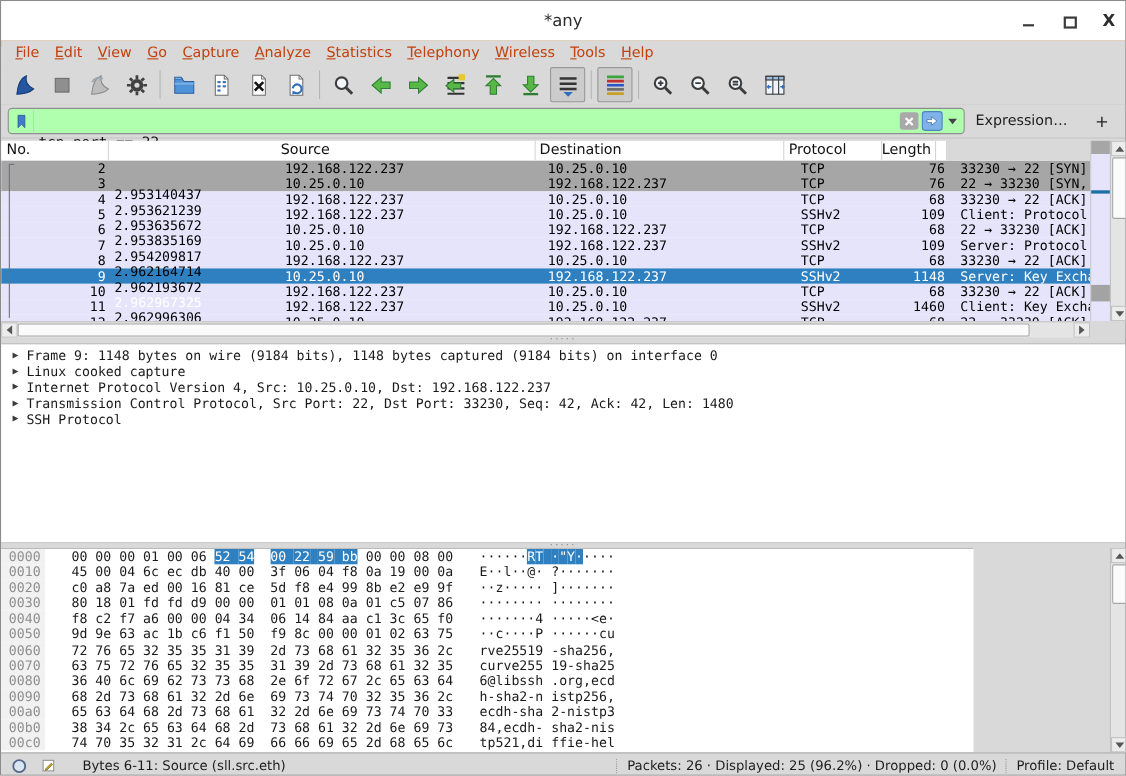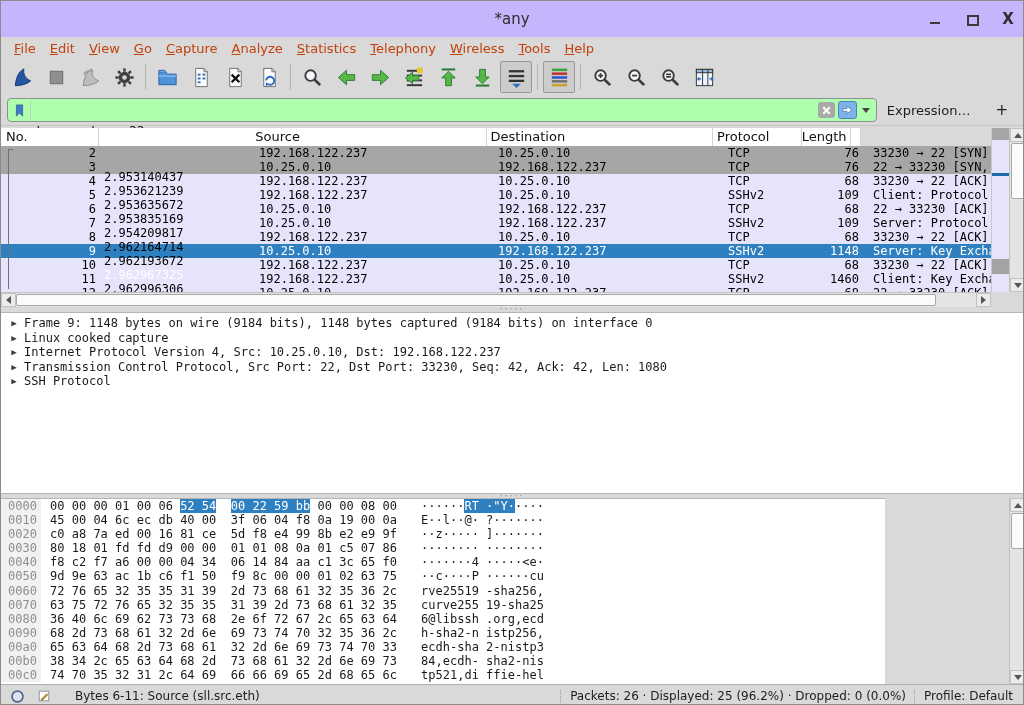--- a/index.html
+++ b/index.html
@@ -1,20 +1,20 @@
 <!DOCTYPE html>
 <html><head>
 <meta charset="utf-8">
 <style>
   html,body{margin:0;padding:0;background:#bfbfbf;}
   .window{position:relative;width:1024px;height:705px;background:#d9d9d9;
     font-family:"DejaVu Sans",sans-serif;color:#1a1a1a;overflow:hidden;
     box-sizing:border-box;border:1px solid #8b8b8b;}
   
-  .titlebar{position:absolute;left:0;right:0;top:0;height:36px;background:#c4b5fd;
+  .titlebar{position:absolute;left:0;right:0;top:0;height:36px;background:#ffffff;
     border-bottom:5px solid #a16207;}
   .title{position:absolute;left:0;right:0;top:9px;text-align:center;font-size:15px;color:#2d2d2d;}
   .winbtns{position:absolute;right:8px;top:0;height:36px;display:flex;align-items:center;gap:22px;}
   .wbtn{width:14px;height:14px;position:relative;cursor:default;}
   .wbtn.min::after{content:"";position:absolute;left:1px;bottom:2px;width:10px;height:2px;background:#3a3a3a;}
   .wbtn.max::after{content:"";position:absolute;left:2px;top:3px;width:8px;height:7px;border:2px solid #3a3a3a;}
   .wbtn.close{font-size:15px;line-height:14px;color:#2d2d2d;font-weight:bold;text-align:center;}
   
   .menubar{position:absolute;left:0;right:0;top:36px;height:22px;background:#d9d9d9;
     display:flex;align-items:center;padding-left:6px;font-size:13px;}
@@ -96,21 +96,21 @@
     font-family:"DejaVu Sans Mono",monospace;font-size:12px;padding-top:3px;overflow:hidden;}
   .drow{height:14.6px;line-height:14.6px;white-space:nowrap;display:flex;}
   .dtri{width:14px;text-align:center;color:#3c3c3c;font-size:9px;padding-left:6px;}
   .dtext{padding-left:3px;}
   
   .hexpane{position:absolute;left:0;top:497px;width:884px;height:186px;background:#ffffff;
     border-top:1px solid #b5b5b5;box-sizing:border-box;overflow:hidden;
     font-family:"DejaVu Sans Mono",monospace;font-size:12px;}
   .hexrow{height:14.1px;line-height:14.1px;white-space:pre;display:flex;}
   .hoff{width:40px;background:#f1f1f1;color:#8e8e8e;padding-left:7px;box-sizing:border-box;}
-  .hbytes{margin-left:9px;}
+  .hbytes{margin-left:24px;}
   .hascii{margin-left:24px;}
   .hl{background:#2f80c0;color:#fff;}
   
   .statusbar{position:absolute;left:0;right:0;top:683px;height:22px;background:#d9d9d9;
     border-top:1px solid #aeaeae;display:flex;align-items:center;font-size:12px;color:#1d1d1d;}
   .sb-ico{display:flex;align-items:center;justify-content:center;margin-left:9px;}
   .sb-field{margin-left:24px;flex:0 0 auto;}
   .sb-spacer{flex:1;}
   .sb-sep{width:1px;height:13px;border-left:1px dotted #9a9a9a;margin:0 8px;}
   .sb-stats{flex:0 0 auto;}
@@ -491,21 +491,21 @@
       <div class="drow">
         <span class="dtri">▶</span>
         <span class="dtext">Linux cooked capture</span>
       </div>
       <div class="drow">
         <span class="dtri">▶</span>
         <span class="dtext">Internet Protocol Version 4, Src: 10.25.0.10, Dst: 192.168.122.237</span>
       </div>
       <div class="drow">
         <span class="dtri">▶</span>
-        <span class="dtext">Transmission Control Protocol, Src Port: 22, Dst Port: 33230, Seq: 42, Ack: 42, Len: 1080</span>
+        <span class="dtext">Transmission Control Protocol, Src Port: 22, Dst Port: 33230, Seq: 42, Ack: 42, Len: 1480</span>
       </div>
       <div class="drow">
         <span class="dtri">▶</span>
         <span class="dtext">SSH Protocol</span>
       </div>
     </div>
 
   <div class="splitdots" style="top:493px;height:4px;">·····</div>
 
   <div class="hexpane" id="hexpane">

